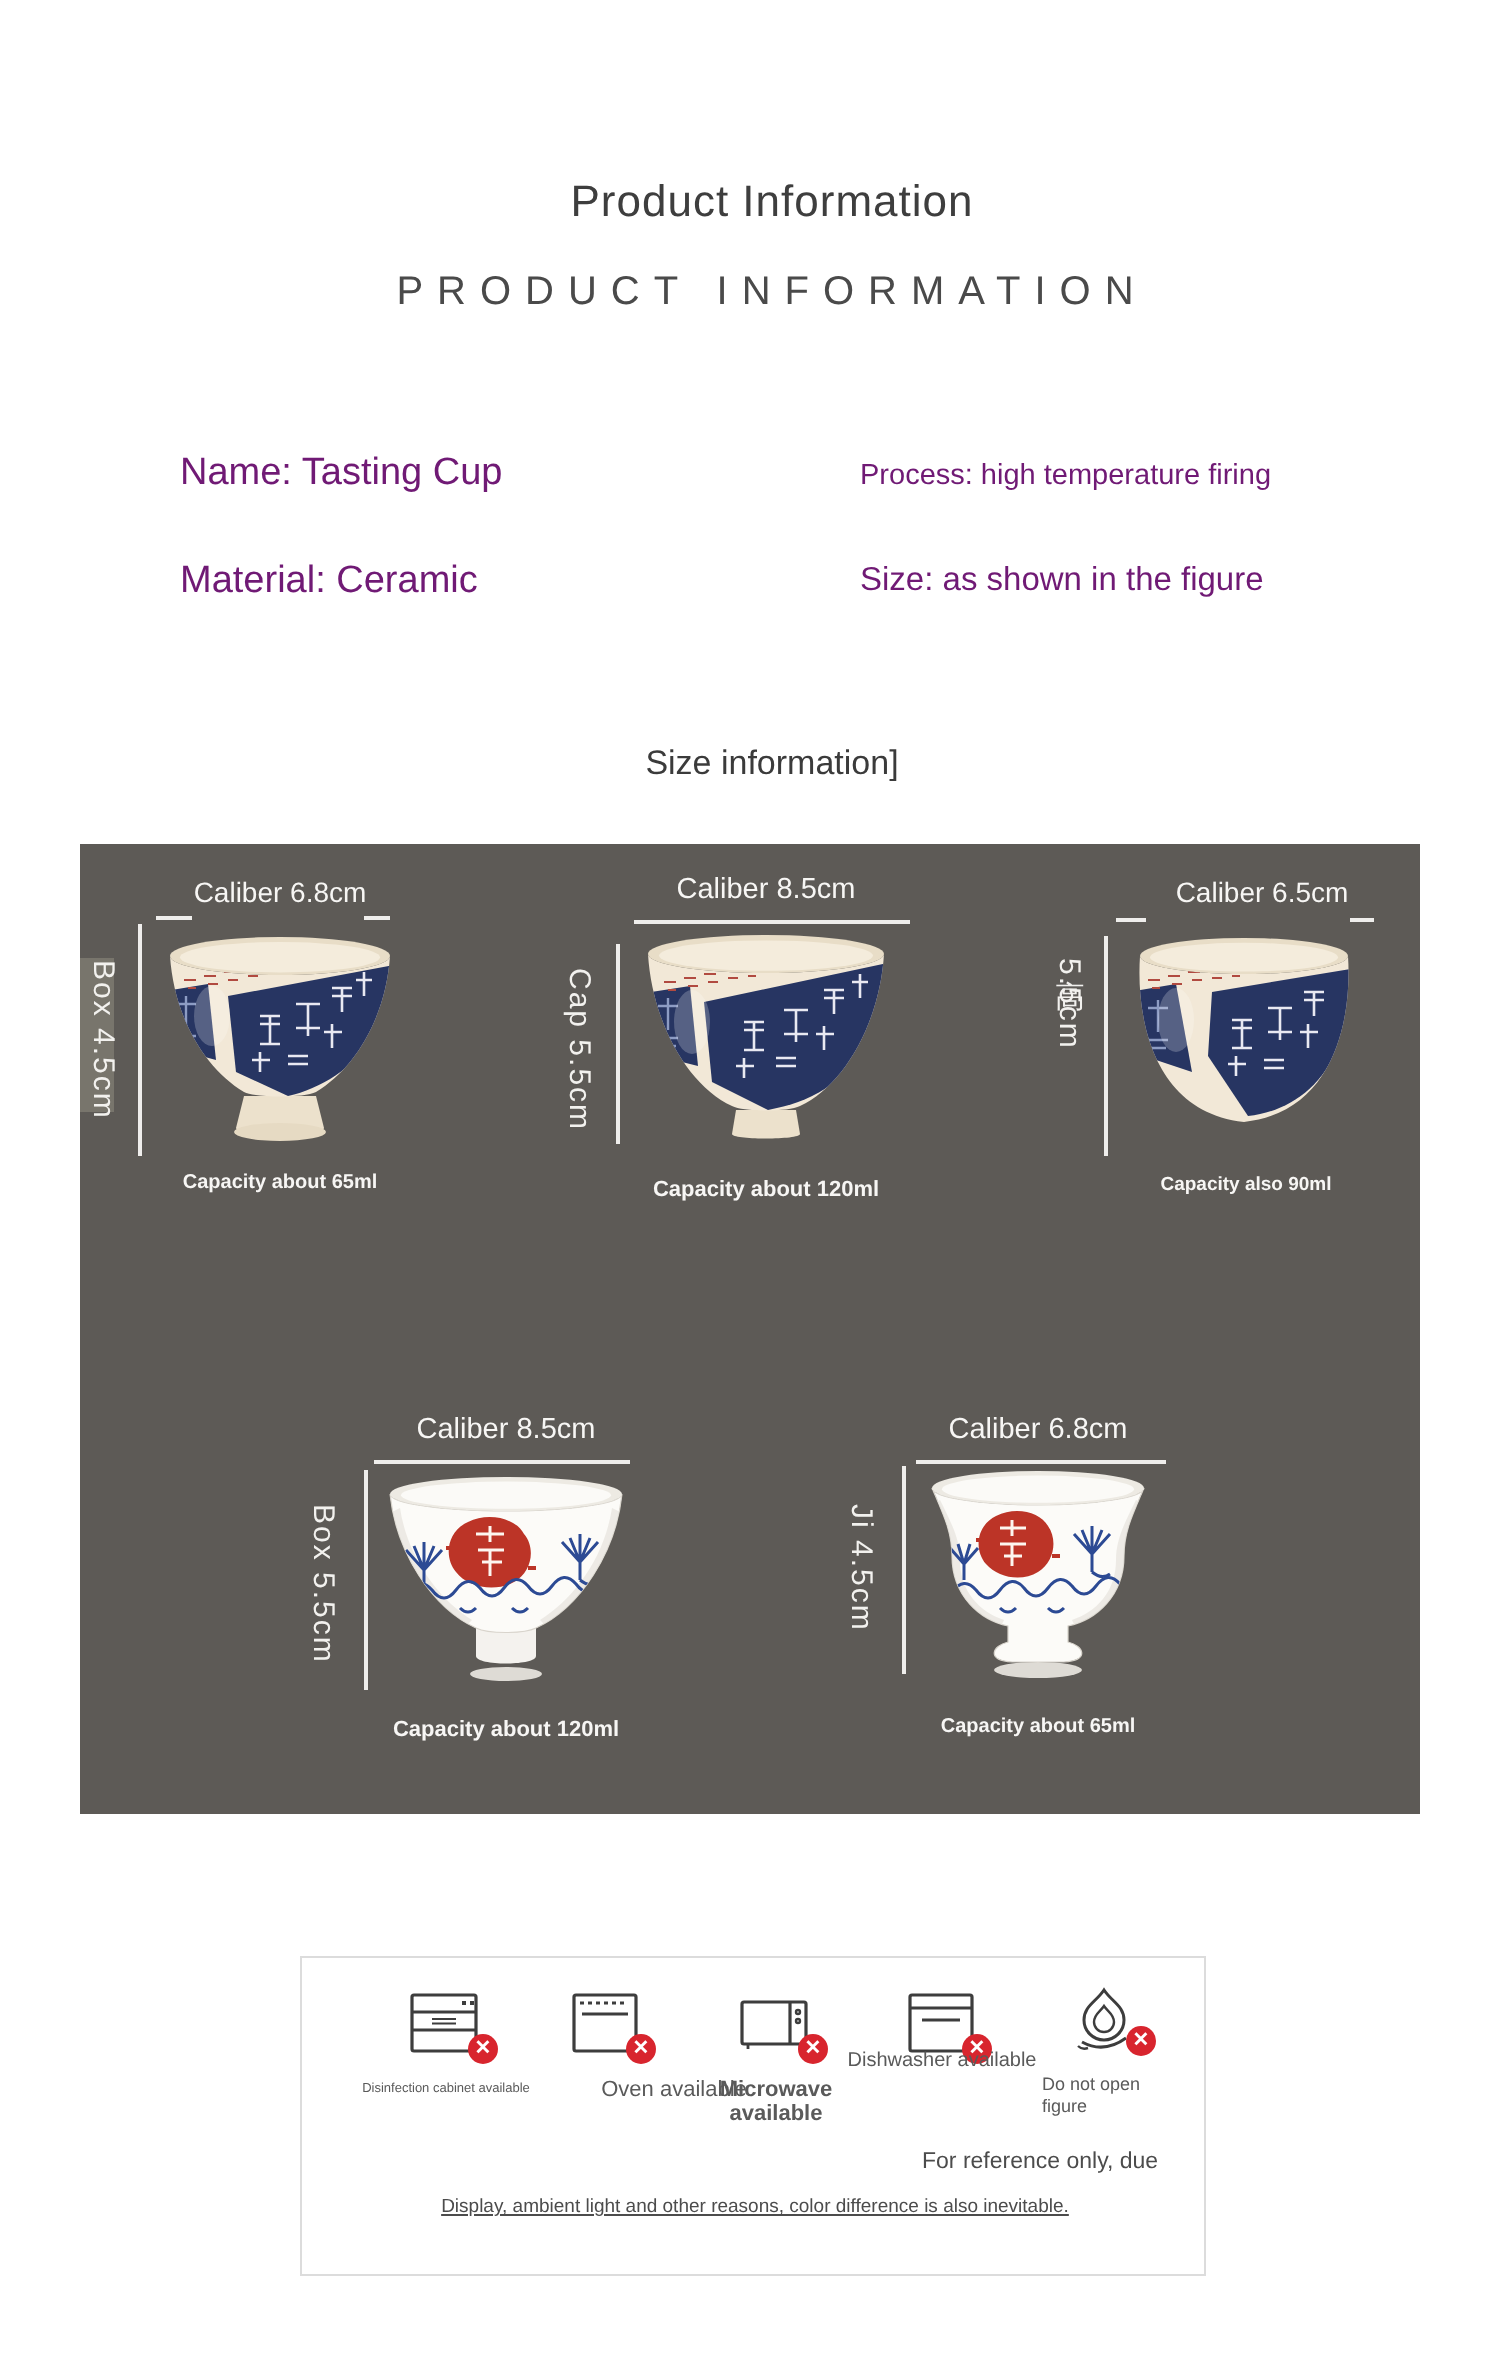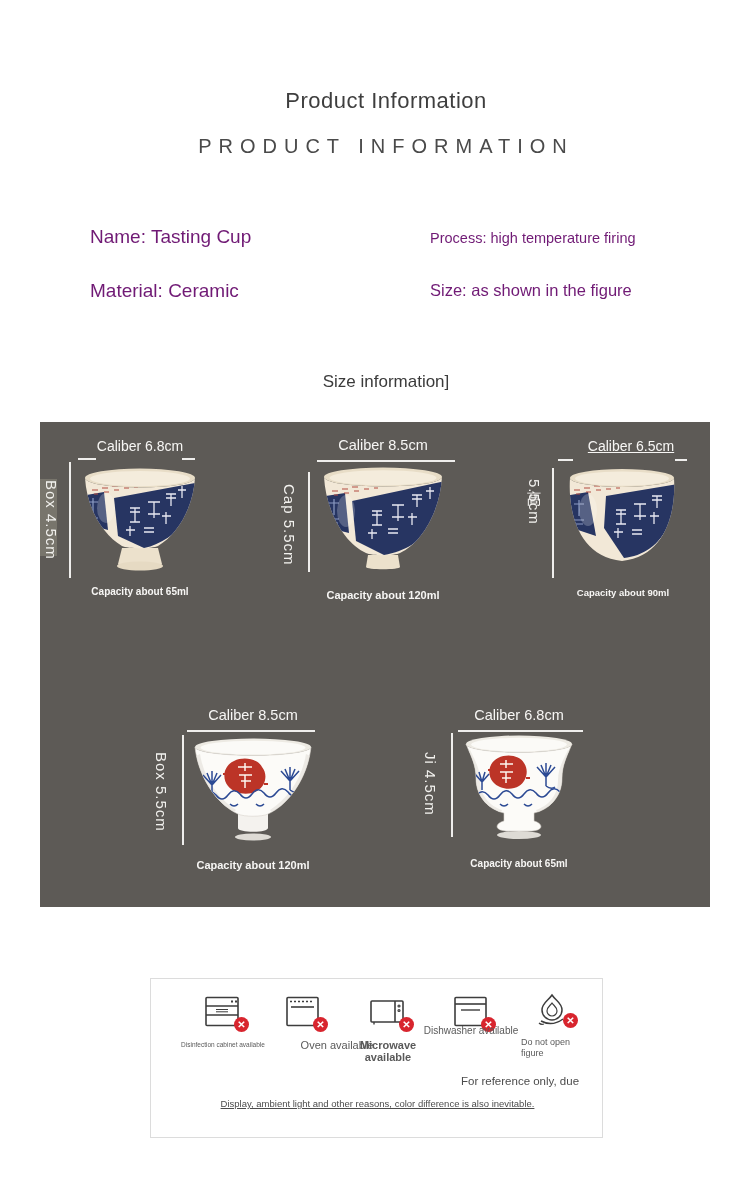--- a/index.html
+++ b/index.html
@@ -116,21 +116,21 @@
         </g>
         <g stroke="#b14a40" stroke-width="1.1" fill="none">
           <path d="M14,28 h6 M24,26 h6 M34,24 h6 M44,22 h6 M54,21 h6 M64,20 h5 M74,20 h5"></path>
           <path d="M16,32 h4 M26,30 h5 M36,28 h5 M46,26 h5 M56,25 h4"></path>
         </g>
         <ellipse cx="28" cy="48" rx="9" ry="16" fill="#ffffff" opacity="0.22"></ellipse>
       </g>
     </svg>
     <div class="capacity" style="left:258px;top:167px;font-size:11px;">Capacity about 120ml</div>
 
-    <div class="caliber" style="left:516px;top:16px;text-decoration:underline;">Caliber 6.5cm</div>
+    <div class="caliber" style="left:516px;top:16px;">Caliber 6.5cm</div>
     <div class="hline" style="left:518px;top:37px;width:15px;"></div>
     <div class="hline" style="left:635px;top:37px;width:12px;"></div>
     <div class="vline" style="left:512px;top:46px;height:110px;"></div>
     <div class="vlabel" style="left:484px;top:56px;">高5.5cm</div>
     <svg class="abs" style="left:522px;top:42px;" width="120" height="116" viewBox="0 0 120 116">
       <path d="M8,14 C6,44 14,92 60,97 C106,92 114,44 112,14 A52,9 0 0 1 8,14 Z" fill="#f2e8d7"></path>
       <ellipse cx="60" cy="14" rx="52" ry="9" fill="#e8ddc7"></ellipse>
       <ellipse cx="60" cy="14.6" rx="47" ry="7.2" fill="#f4ecdc"></ellipse>
       <clipPath id="c3">
           <path d="M8,14 C6,44 14,92 60,97 C106,92 114,44 112,14 A52,9 0 0 1 8,14 Z"></path>
@@ -149,21 +149,21 @@
         <g stroke="#8d9cc4" stroke-width="1.2" fill="none">
           <path d="M12,40 h10 M17,36 v16 M12,56 h10 M14,60 h7"></path>
         </g>
         <g stroke="#b14a40" stroke-width="1.1" fill="none">
           <path d="M12,26 h6 M22,24 h6 M32,22 h6 M42,21 h6 M52,20 h6 M62,19 h5 M72,19 h5"></path>
           <path d="M14,30 h4 M24,28 h5 M34,26 h5 M44,25 h5 M54,24 h4"></path>
         </g>
         <ellipse cx="26" cy="46" rx="9" ry="16" fill="#ffffff" opacity="0.22"></ellipse>
       </g>
     </svg>
-    <div class="capacity" style="left:498px;top:165px;font-size:9.5px;">Capacity about 90ml</div>
+    <div class="capacity" style="left:498px;top:165px;font-size:9.5px;">Capacity also 90ml</div>
 
     <div class="caliber" style="left:138px;top:285px;font-size:14.5px;">Caliber 8.5cm</div>
     <div class="hline" style="left:147px;top:308px;width:128px;"></div>
     <div class="vline" style="left:142px;top:313px;height:110px;"></div>
     <div class="vlabel" style="left:113px;top:330px;">Box 5.5cm</div>
     <svg class="abs" style="left:150px;top:312px;" width="126" height="116" viewBox="0 0 126 116">
       <ellipse cx="63" cy="103" rx="18" ry="3.5" fill="#dedbd5"></ellipse>
       <path d="M48,79 L78,79 L78,94 C78,99 48,99 48,94 Z" fill="#f4f2ee"></path>
       <path d="M5,13 C8,42 26,70 48,80 C54,83 72,83 78,80 C100,70 118,42 121,13 A58,8.5 0 0 1 5,13 Z" fill="#fcfbf8" stroke="#d8d4cc" stroke-width="0.6"></path>
       <ellipse cx="63" cy="13" rx="58" ry="8.5" fill="#edeae3"></ellipse>

